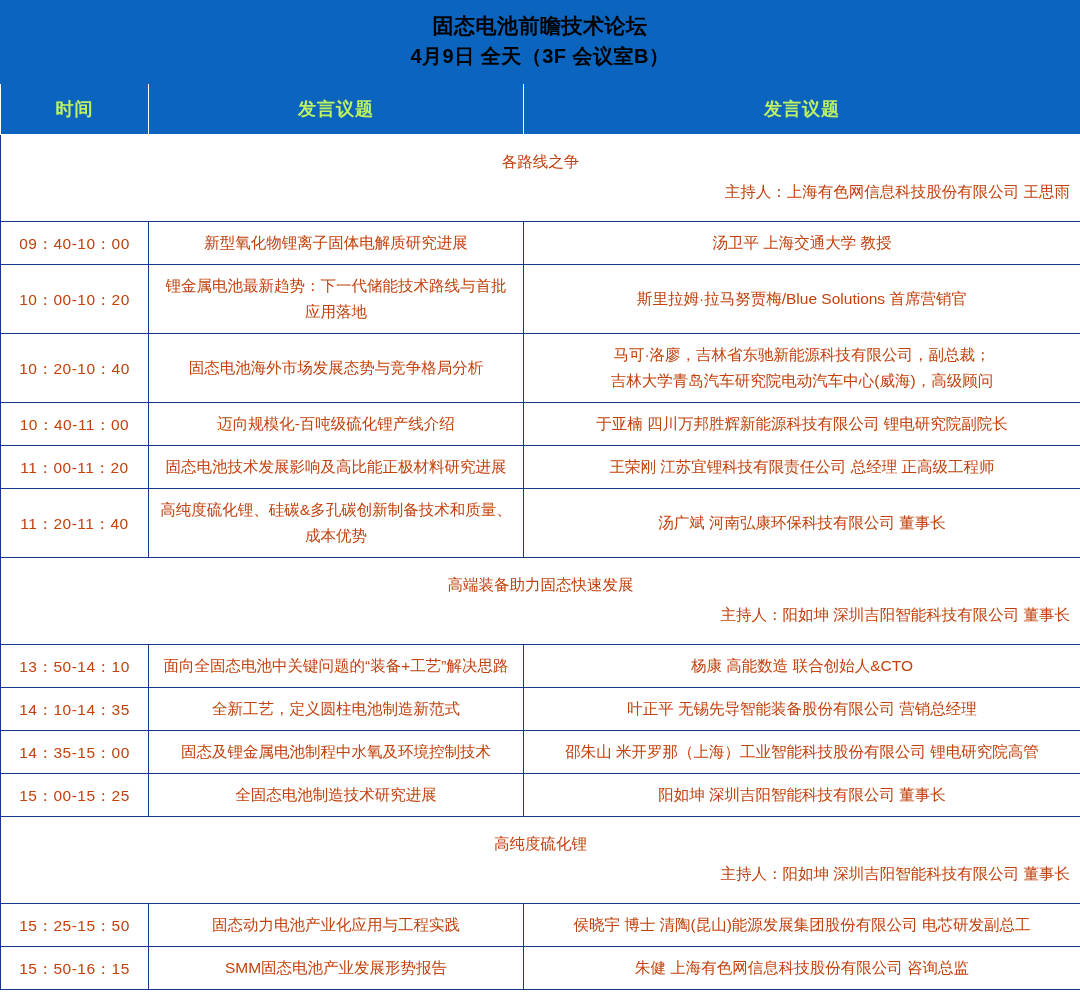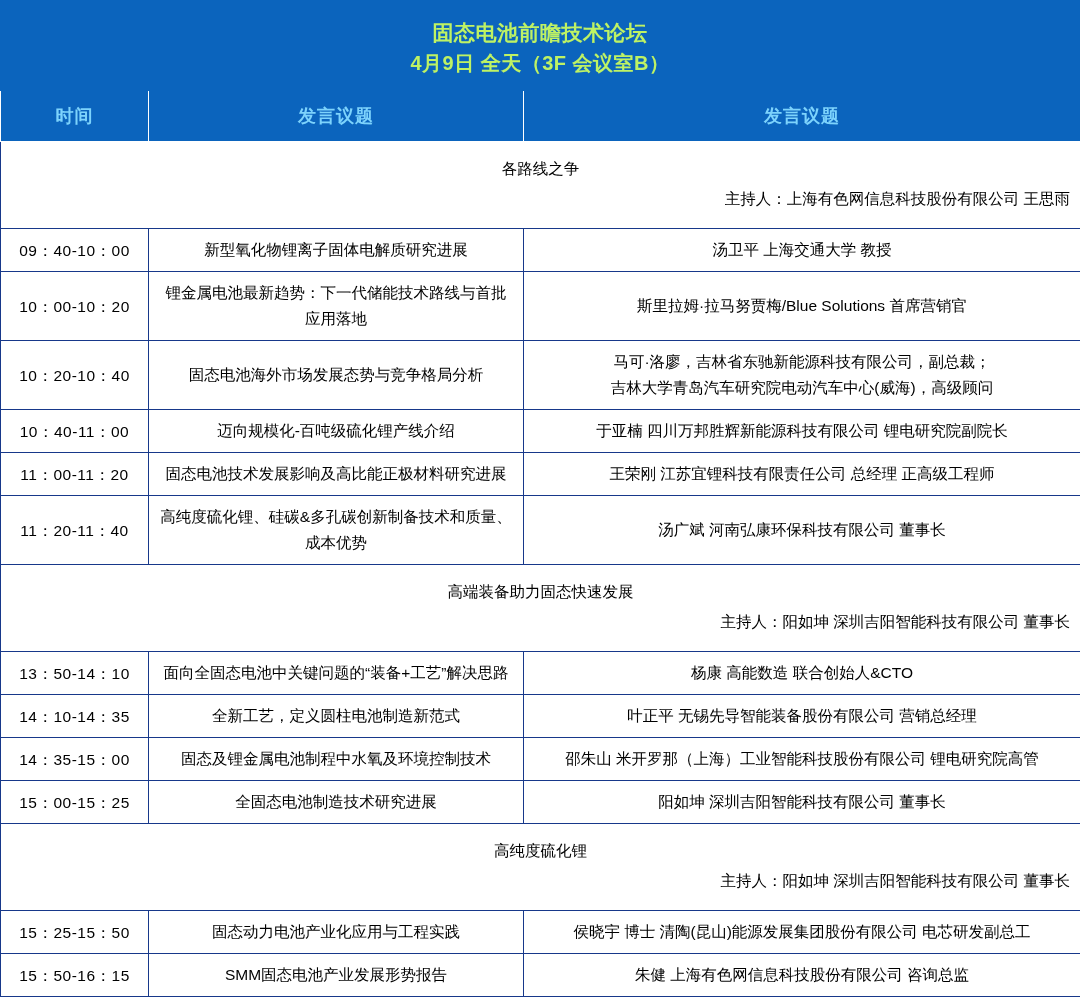--- a/index.html
+++ b/index.html
@@ -12,23 +12,23 @@
     font-family: "Liberation Sans", "DejaVu Sans", sans-serif;
     color: #1a1a1a;
   }
   #agenda {
     width: 1080px;
     box-sizing: border-box;
   }
   .title-block {
     background: #0a66c2;
     background: #0b64bd;
-    color: #bef264;
+    color: #000000;
     text-align: center;
-    padding: 18px 0 13px 0;
+    padding: 11px 0 13px 0;
     font-weight: bold;
   }
   .title-line1 {
     font-size: 21px;
     line-height: 30px;
     letter-spacing: 0.5px;
   }
   .title-line2 {
     font-size: 20px;
     line-height: 30px;
@@ -38,36 +38,36 @@
     border-collapse: collapse;
     width: 1080px;
     table-layout: fixed;
   }
   col.c-time { width: 148px; }
   col.c-topic { width: 375px; }
   col.c-speaker { width: 557px; }
 
   th {
     background: #0b64bd;
-    color: #7dd3fc;
+    color: #bef264;
     font-size: 18px;
     font-weight: bold;
     height: 48px;
     border: 1px solid #ffffff;
     border-top: none;
     text-align: center;
     letter-spacing: 1px;
   }
   td {
     border: 1px solid #1a3c8c;
     border-color: #17388a;
     text-align: center;
     vertical-align: middle;
     font-size: 15px;
-    color: #000000;
+    color: #c2410c;
     padding: 8px 10px;
     line-height: 25px;
   }
   td.time {
     font-size: 15.5px;
     letter-spacing: 0.5px;
     white-space: nowrap;
     margin-left: 40px;
   }
   td.topic {

